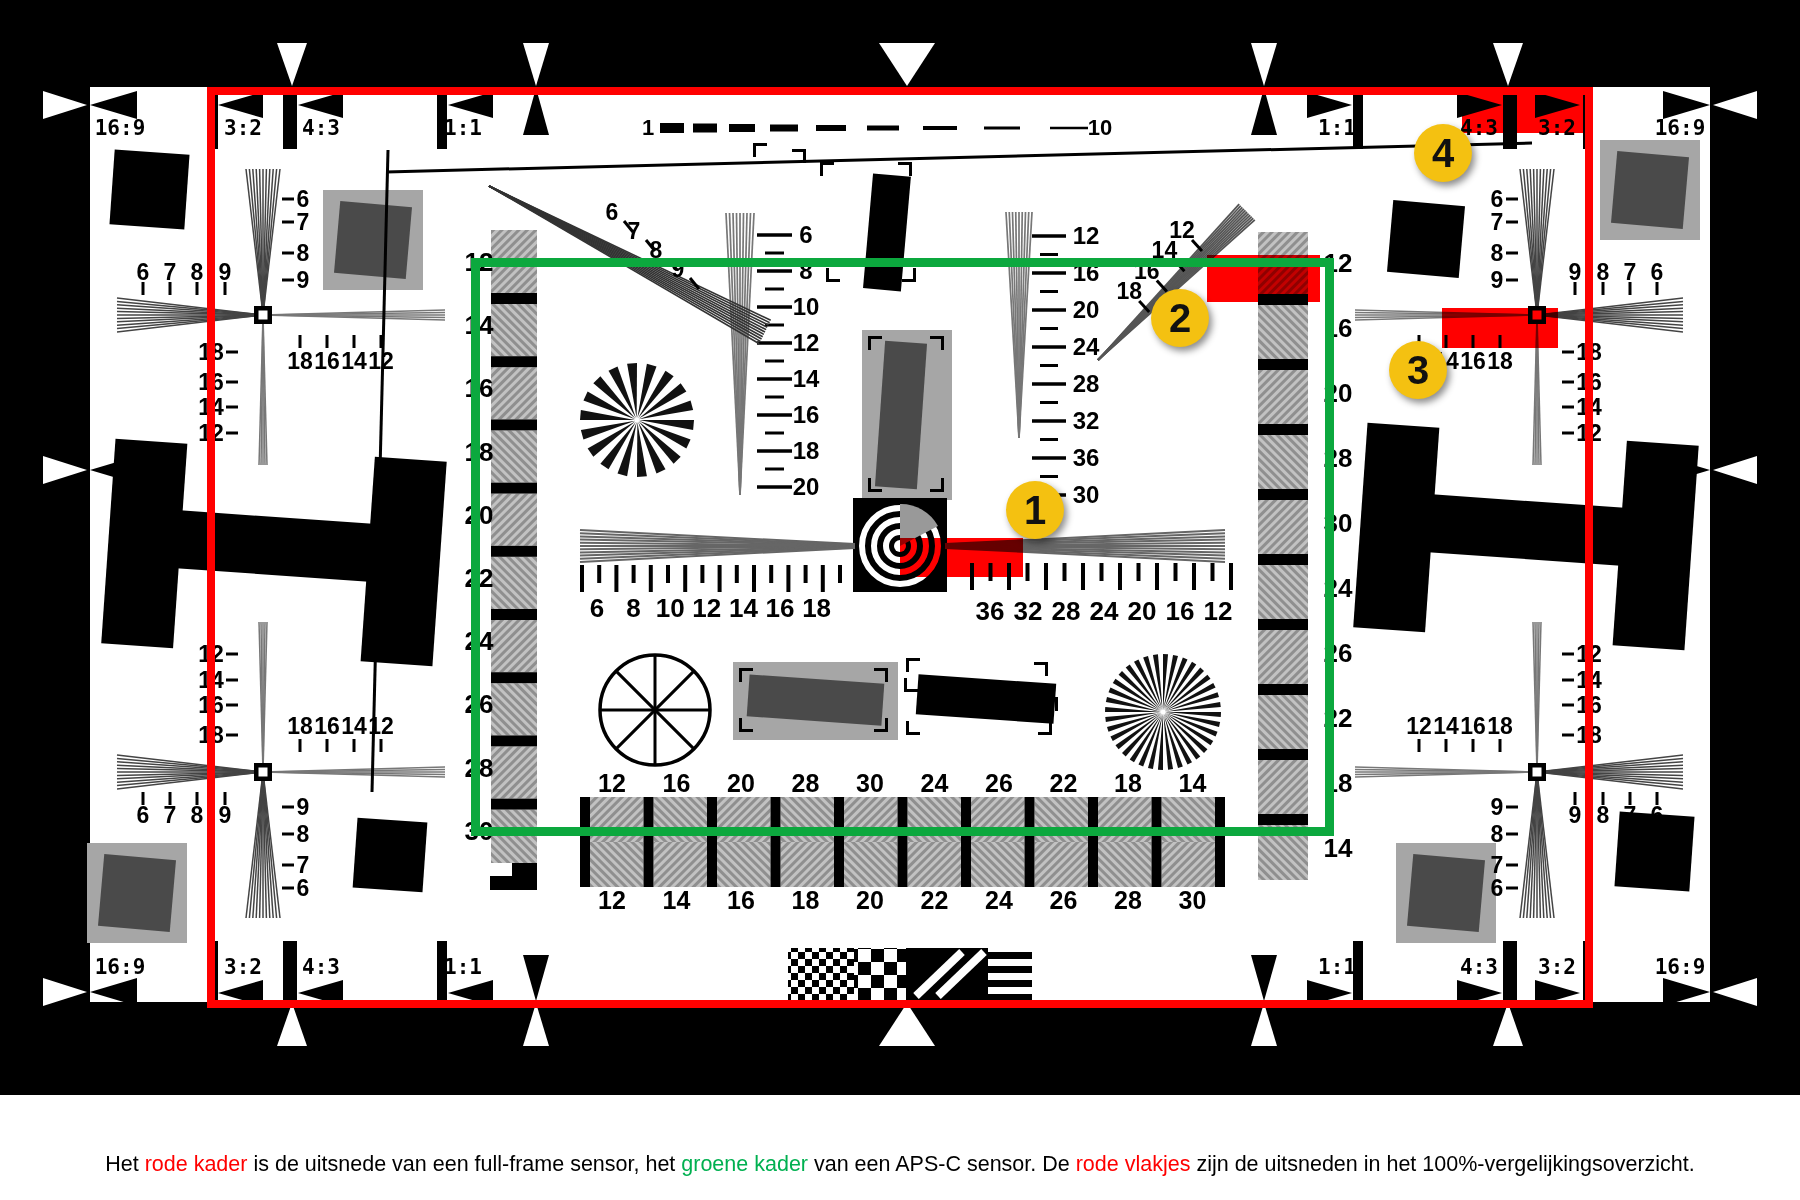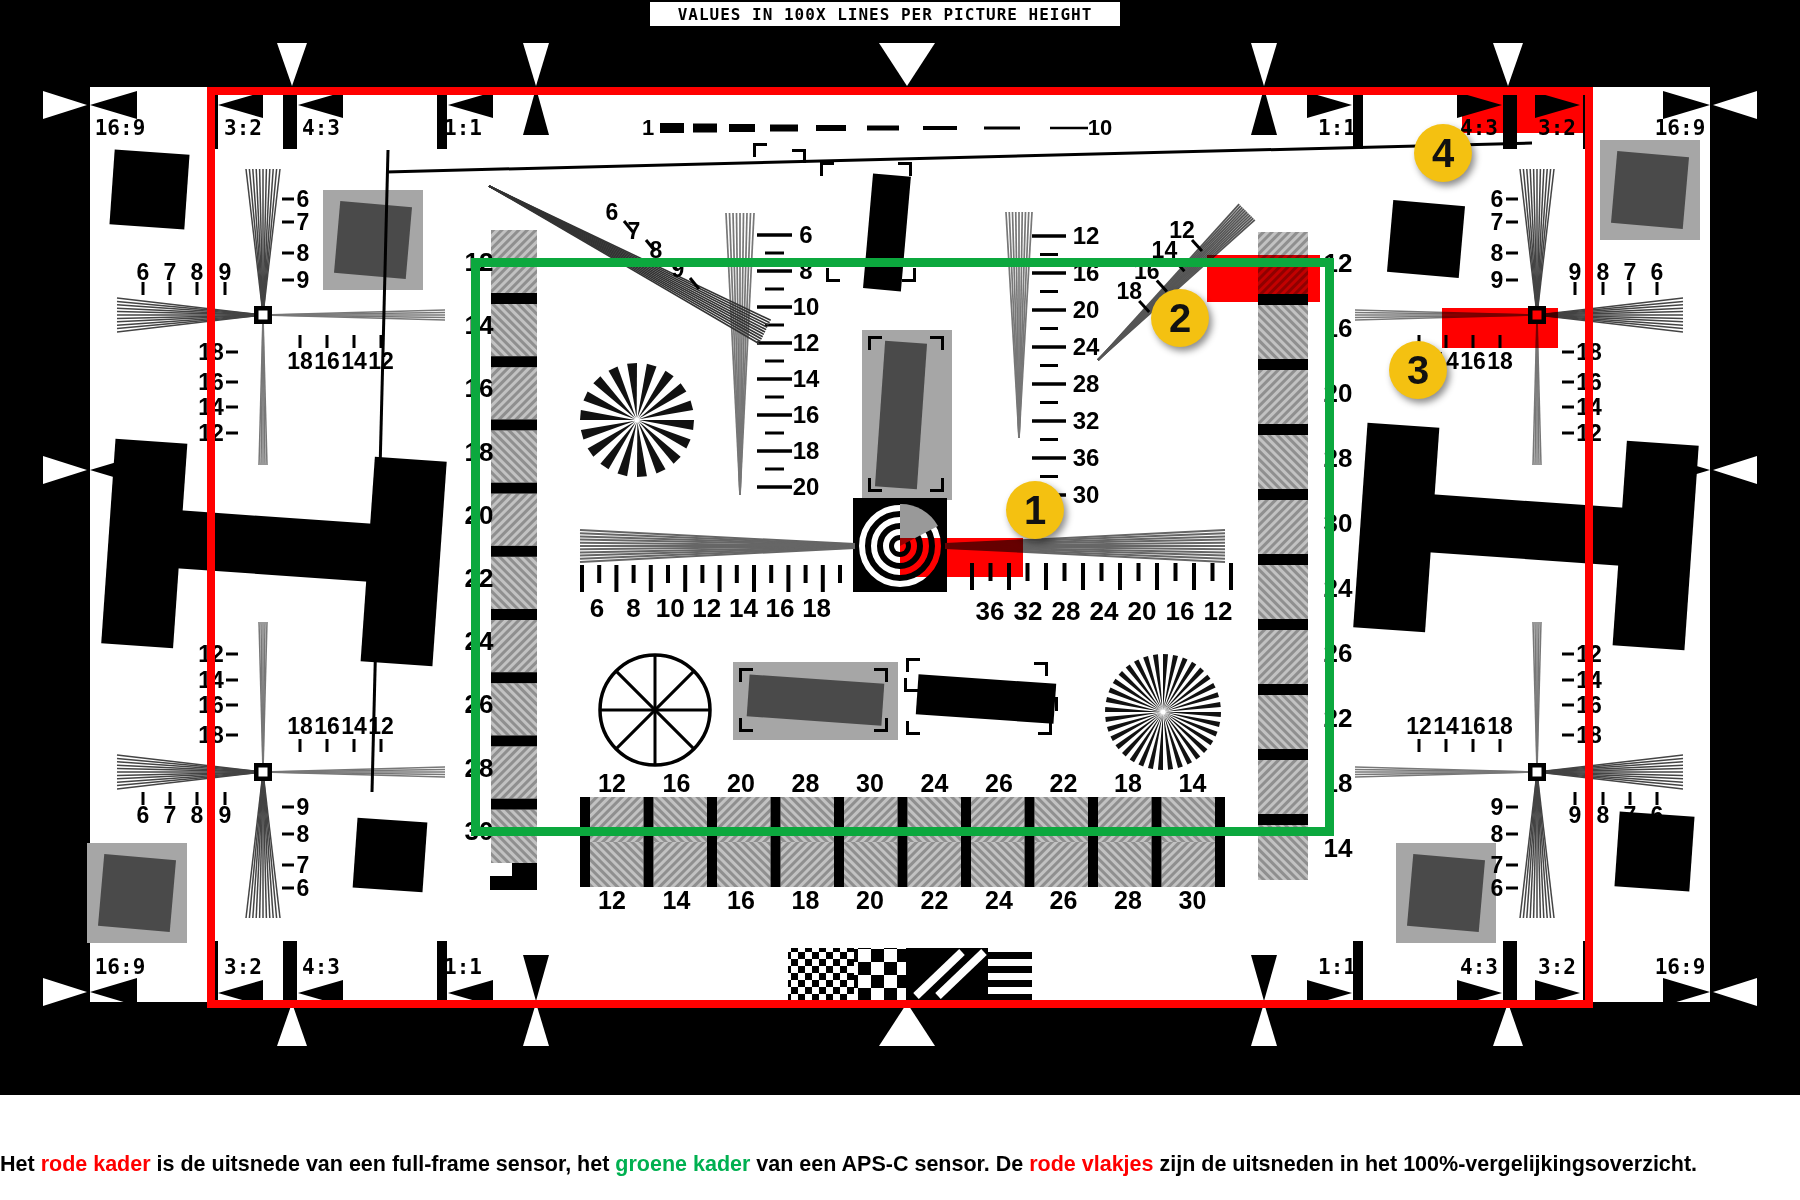--- a/index.html
+++ b/index.html
@@ -16,32 +16,31 @@
   .aspect{font-family:"DejaVu Sans Mono",monospace;font-size:21px;}
   .patch{position:absolute;background:#ff0000;mix-blend-mode:multiply;}
   .frame{position:absolute;box-sizing:border-box;background:transparent;}
   .frame.red{border:8px solid #ff0000;}
   .frame.green{border:9px solid #0ca83e;}
   .marker{position:absolute;width:58px;height:58px;border-radius:50%;background:#f4c111;
           transform:translate(-50%,-50%);display:flex;align-items:center;justify-content:center;
           color:#111;font-weight:bold;font-size:40px;box-shadow:3px 4px 7px rgba(0,0,0,.45);}
   .cap-title{position:absolute;left:0;top:1108px;width:1800px;text-align:center;color:#000;
              font-size:27px;font-weight:bold;}
-  .cap-line{position:absolute;left:0;top:1152px;width:1800px;color:#000;
-            font-size:21.5px;font-weight:bold;}
+  .cap-line{position:absolute;left:0;top:1152px;width:1800px;text-align:center;color:#000;
+            font-size:21.5px;}
   .seg-red{color:#ff0000;}
   .seg-green{color:#00b050;}
 </style>
 </head>
 <body>
 
 <div class="stage">
   <div class="white-chart"></div>
   <div class="caption-area"></div>
-  <div class="titlebox">VALUES IN 100X LINES PER PICTURE HEIGHT</div>
 
   <svg id="decor" width="1800" height="1200" viewBox="0 0 1800 1200">
       <defs>
         <pattern id="d1" width="6" height="6" patternUnits="userSpaceOnUse" patternTransform="rotate(45)">
           <rect x="0" y="0" width="6" height="6" fill="#c2c2c2"></rect>
           <rect x="0" y="0" width="3" height="6" fill="#8f8f8f"></rect>
         </pattern>
         <pattern id="d2" width="6" height="6" patternUnits="userSpaceOnUse" patternTransform="rotate(-45)">
           <rect x="0" y="0" width="6" height="6" fill="#c2c2c2"></rect>
           <rect x="0" y="0" width="3" height="6" fill="#8f8f8f"></rect>

